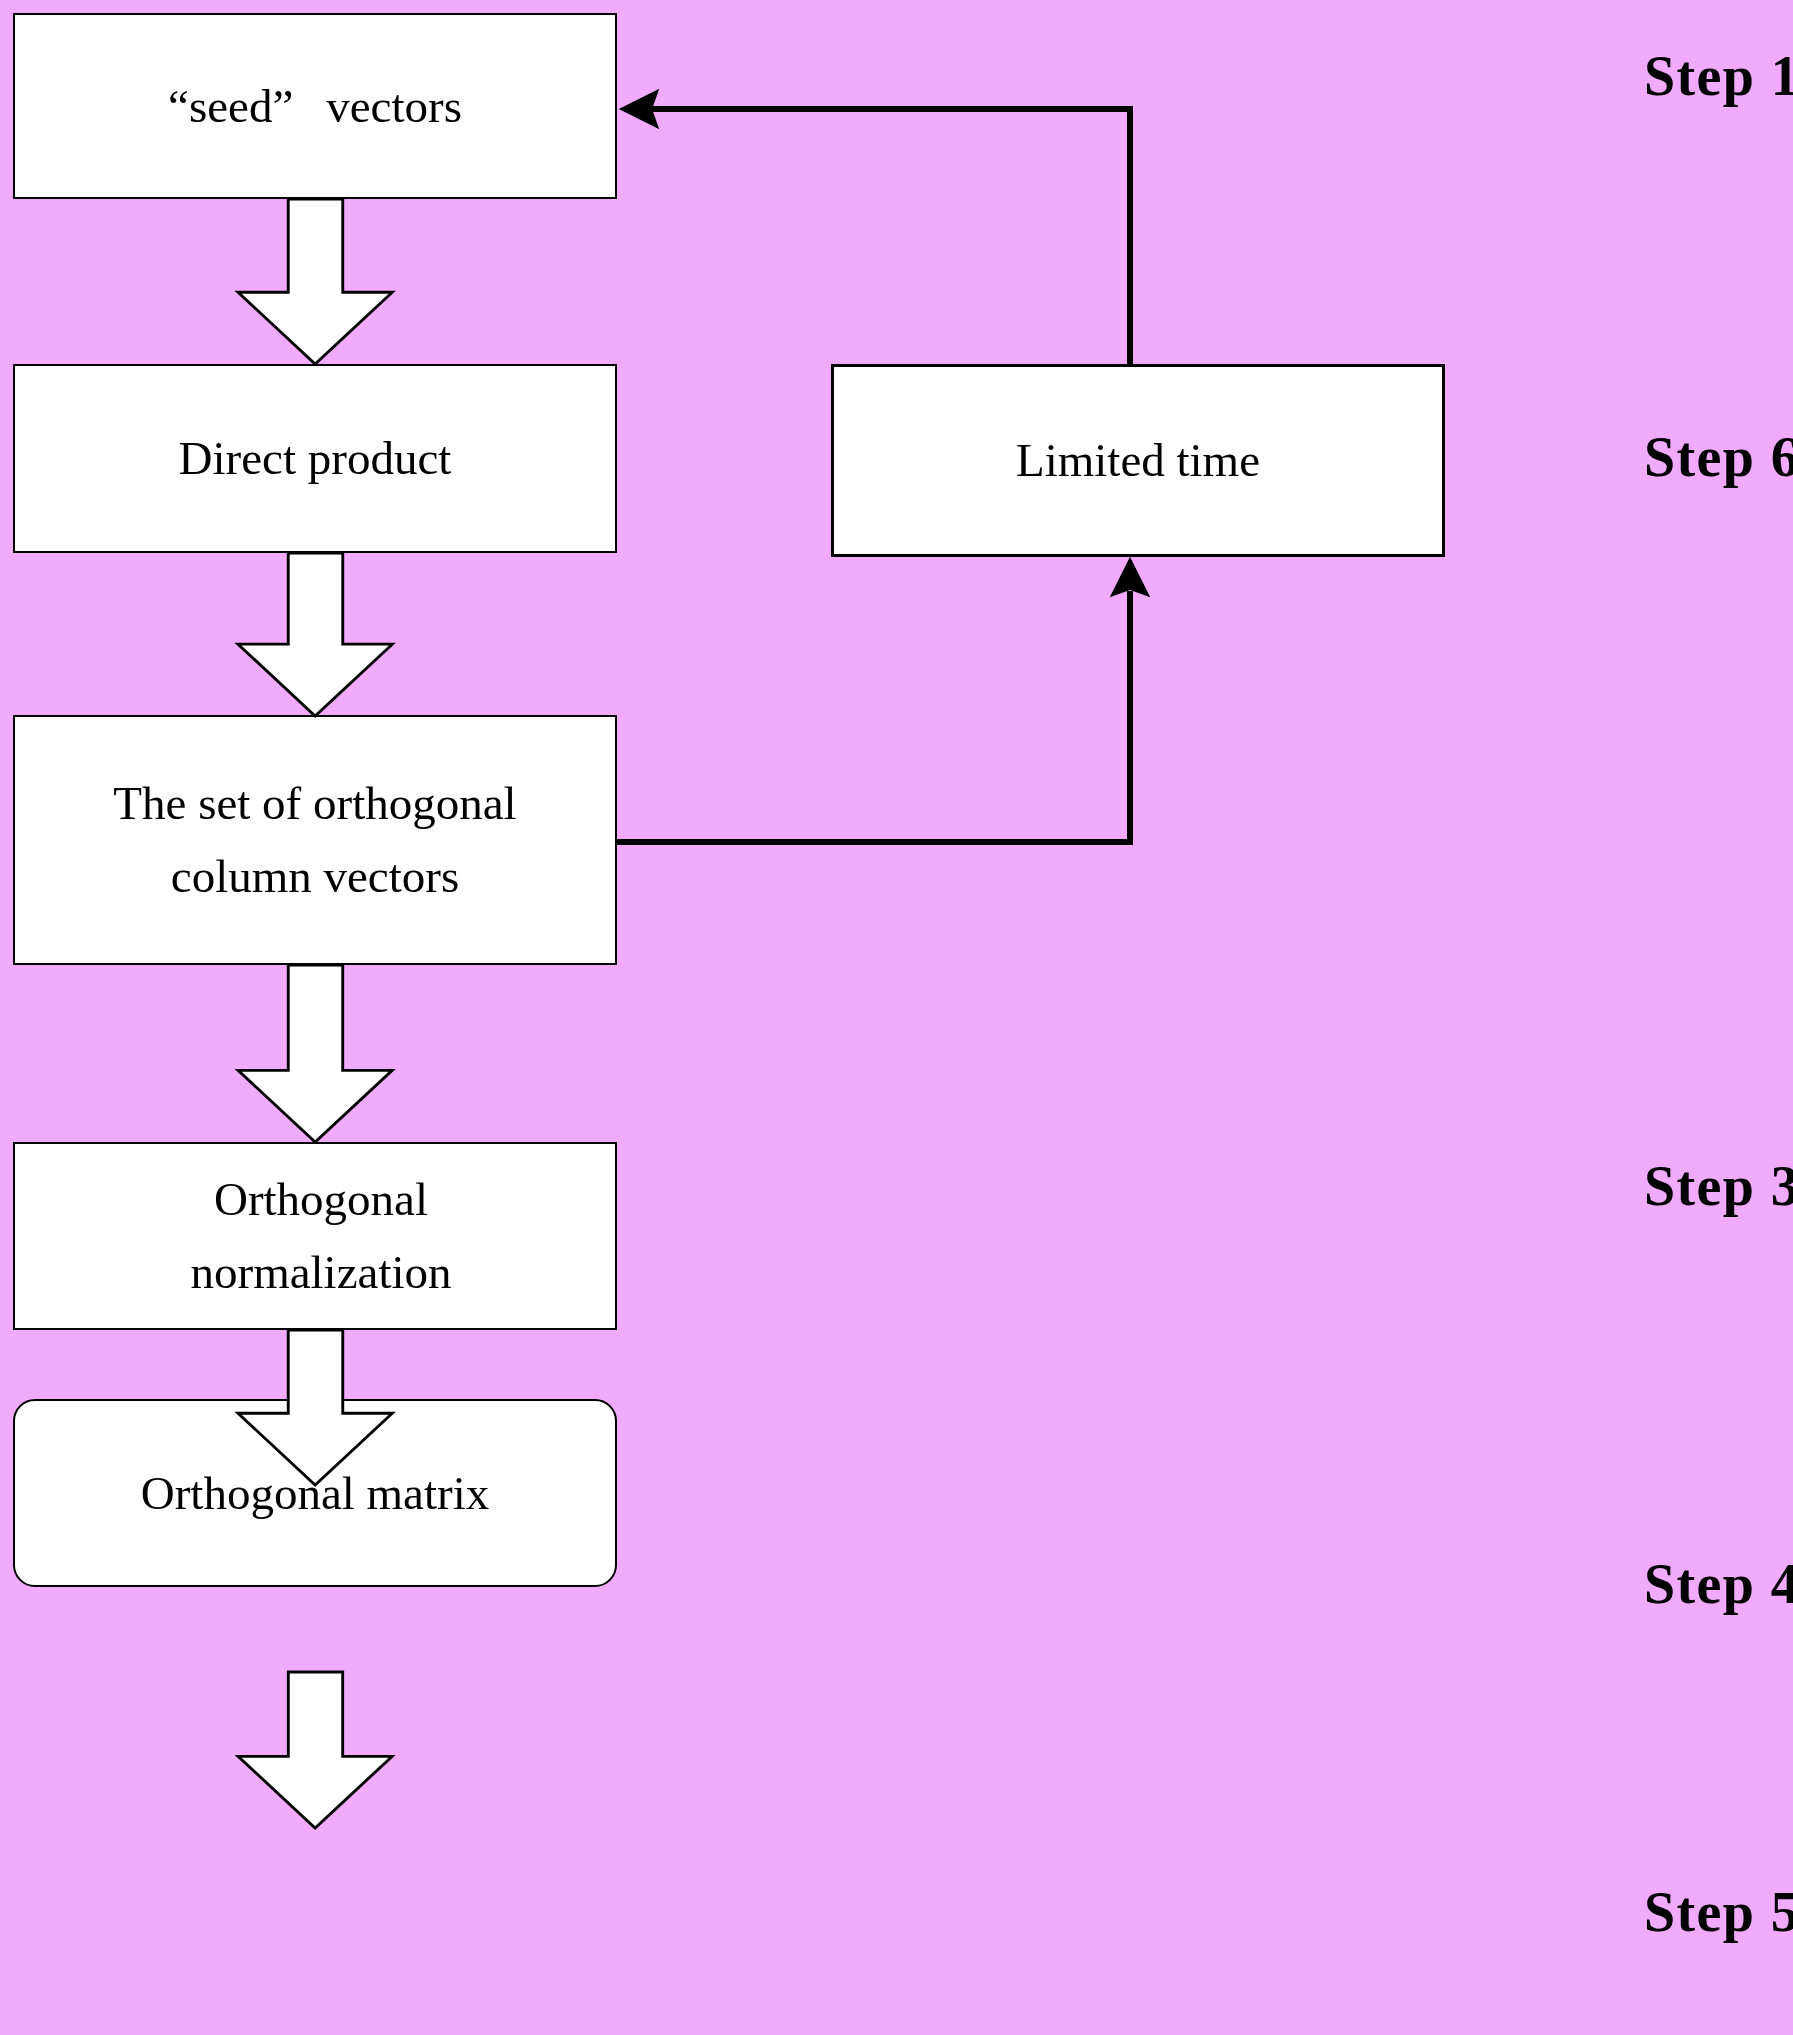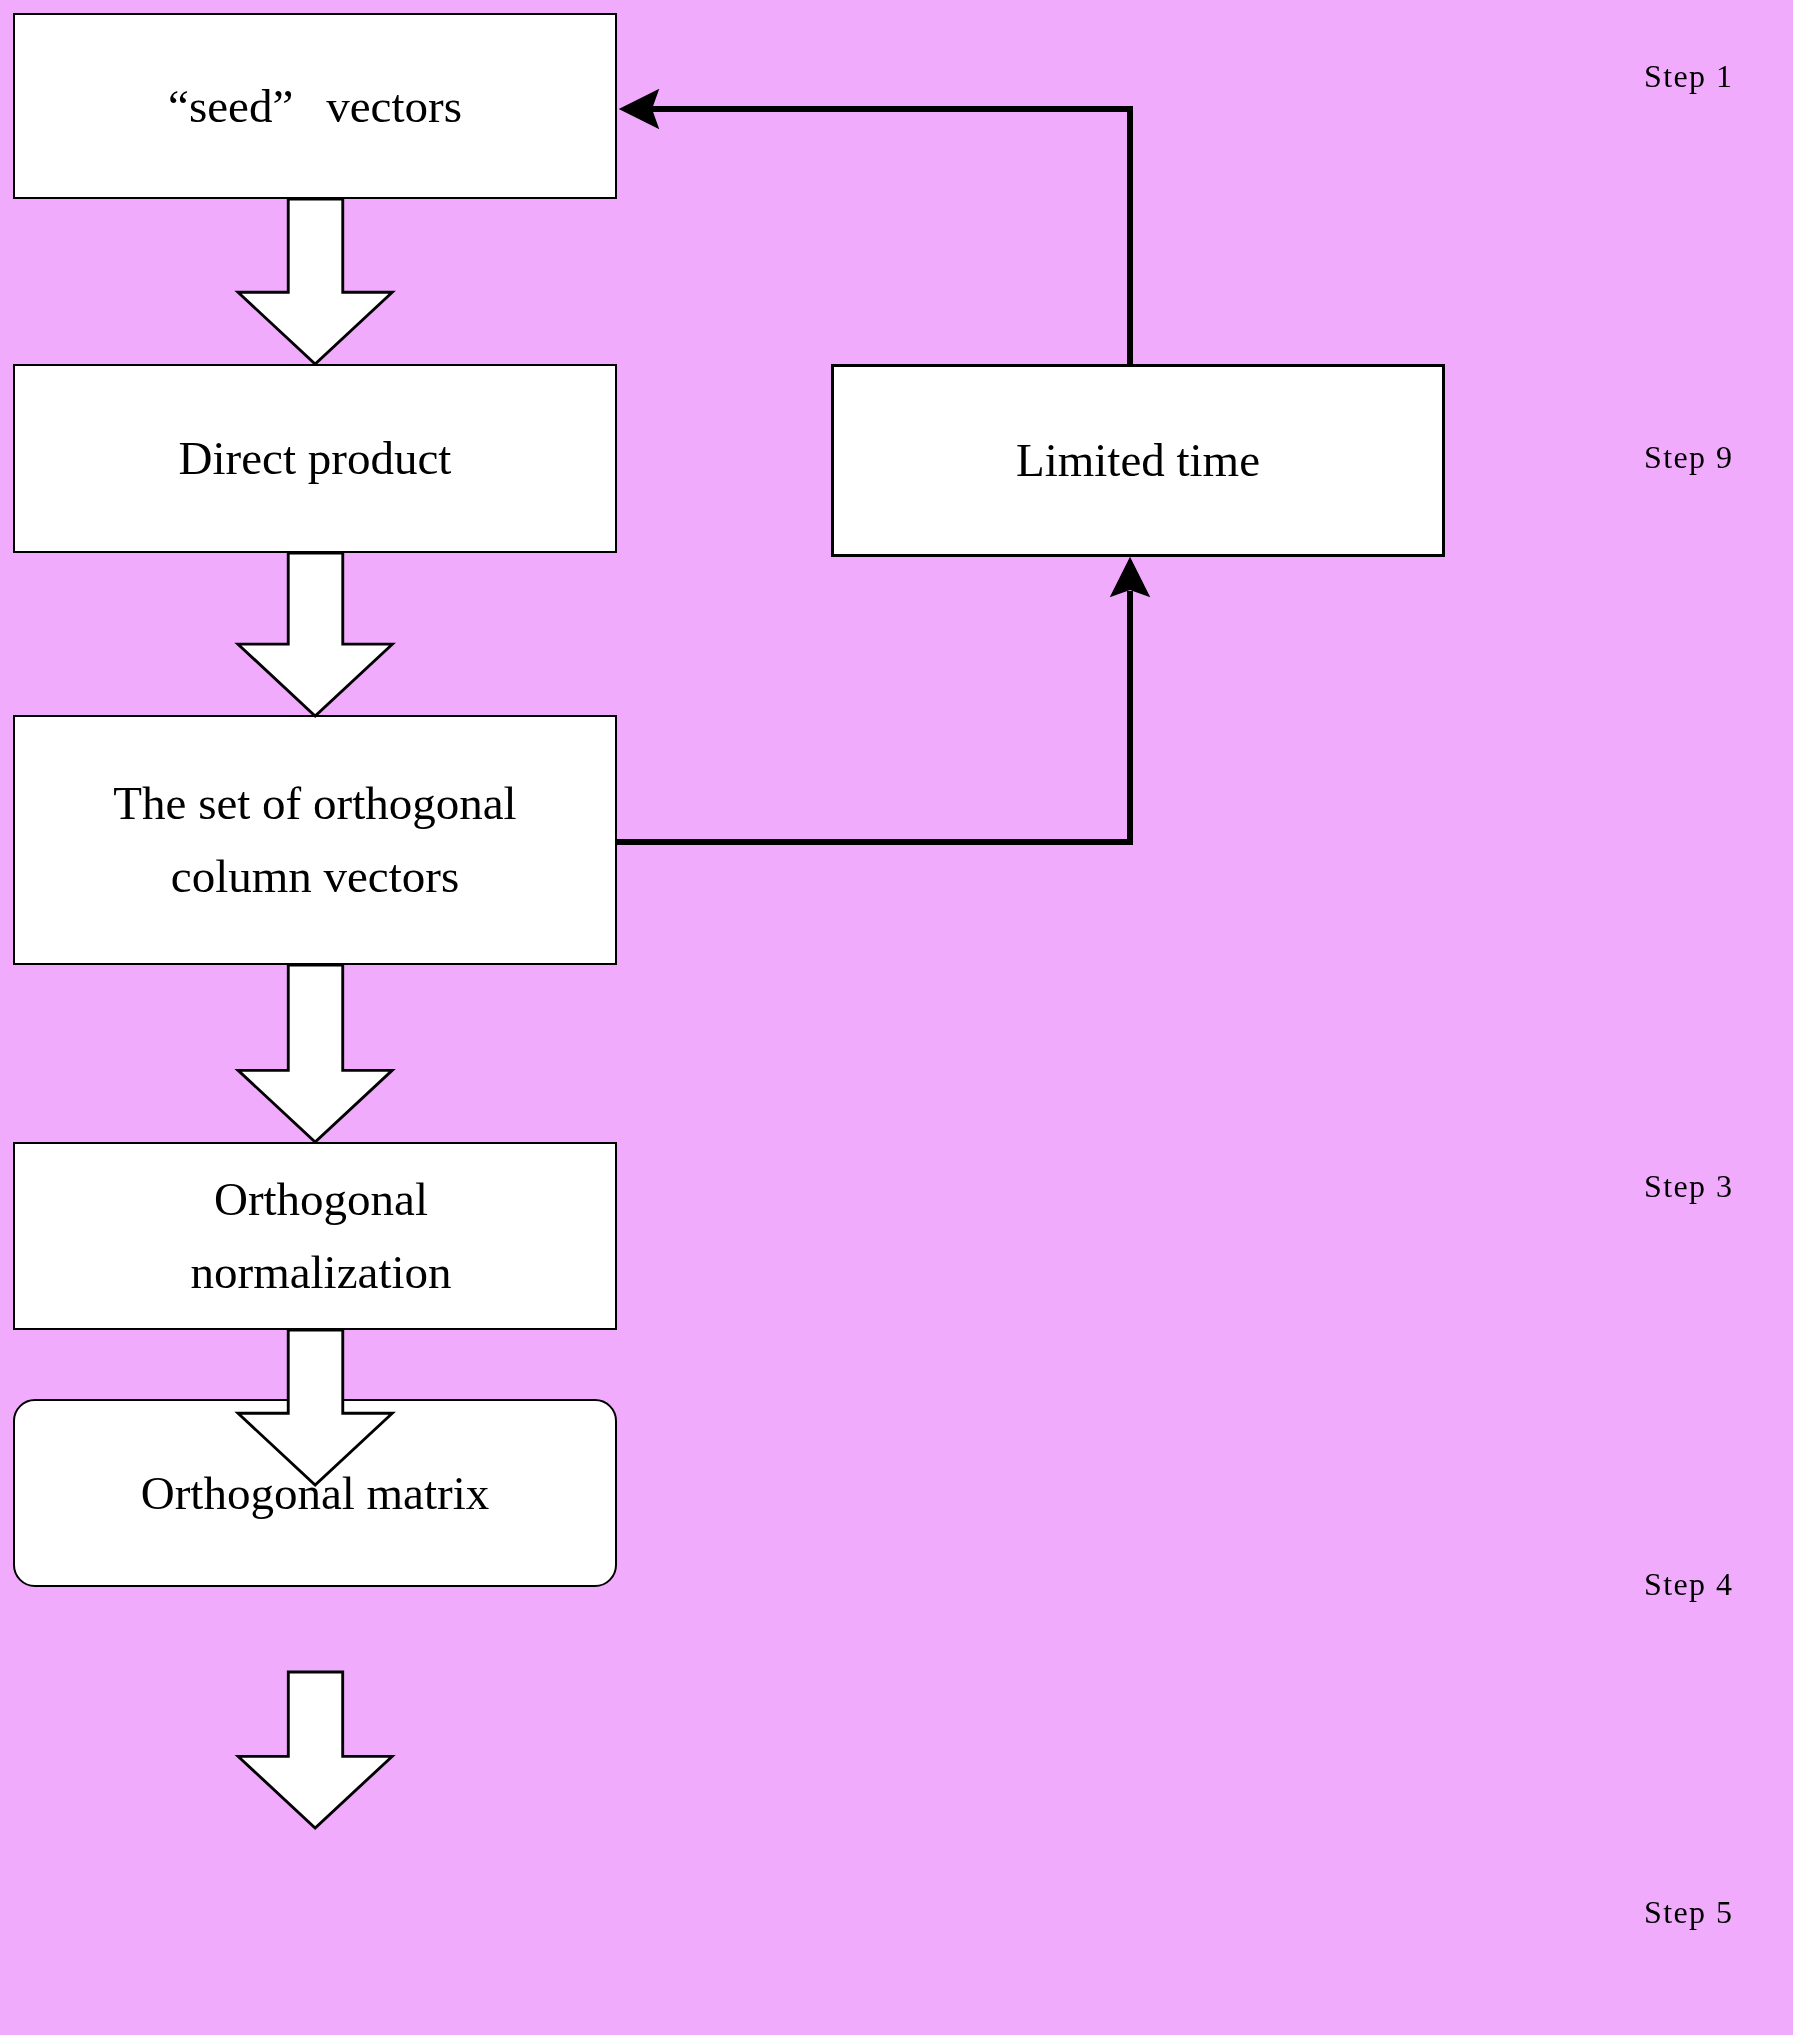--- a/index.html
+++ b/index.html
@@ -44,22 +44,22 @@
     line-height: 73px;
     white-space: nowrap;
   }
   .seed-spacing {
     word-spacing: 0.45em;
   }
   .step-label {
     position: absolute;
     left: 1644px;
     width: 150px;
-    font-size: 32px;
-    font-weight: normal;
+    font-size: 56px;
+    font-weight: bold;
     letter-spacing: 1.4px;
     line-height: 52px;
     white-space: nowrap;
   }
   .block-arrow {
     position: absolute;
     left: 238px;
     width: 155px;
     overflow: visible;
   }
@@ -139,19 +139,19 @@
     <polygon points="29,1 1,57 29,47 57,57"></polygon>
   </svg>
 
   <div class="conn-line" style="left:1127px; top:106px; width:5.7px; height:261px;"></div>
   <div class="conn-line" style="left:652px; top:106px; width:481px; height:5.7px;"></div>
   <svg class="arrowhead" style="left:618px; top:88px; width:42px; height:42px;" viewBox="0 0 58 58">
     <polygon points="1,29 57,1 47,29 57,57"></polygon>
   </svg>
 
   <div class="step-label" style="top:50px;">Step 1</div>
-  <div class="step-label" style="top:431px;">Step 9</div>
+  <div class="step-label" style="top:431px;">Step 6</div>
   <div class="step-label" style="top:1160px;">Step 3</div>
   <div class="step-label" style="top:1558px;">Step 4</div>
   <div class="step-label" style="top:1886px;">Step 5</div>
 
 </div>
 
 
 </body></html>

